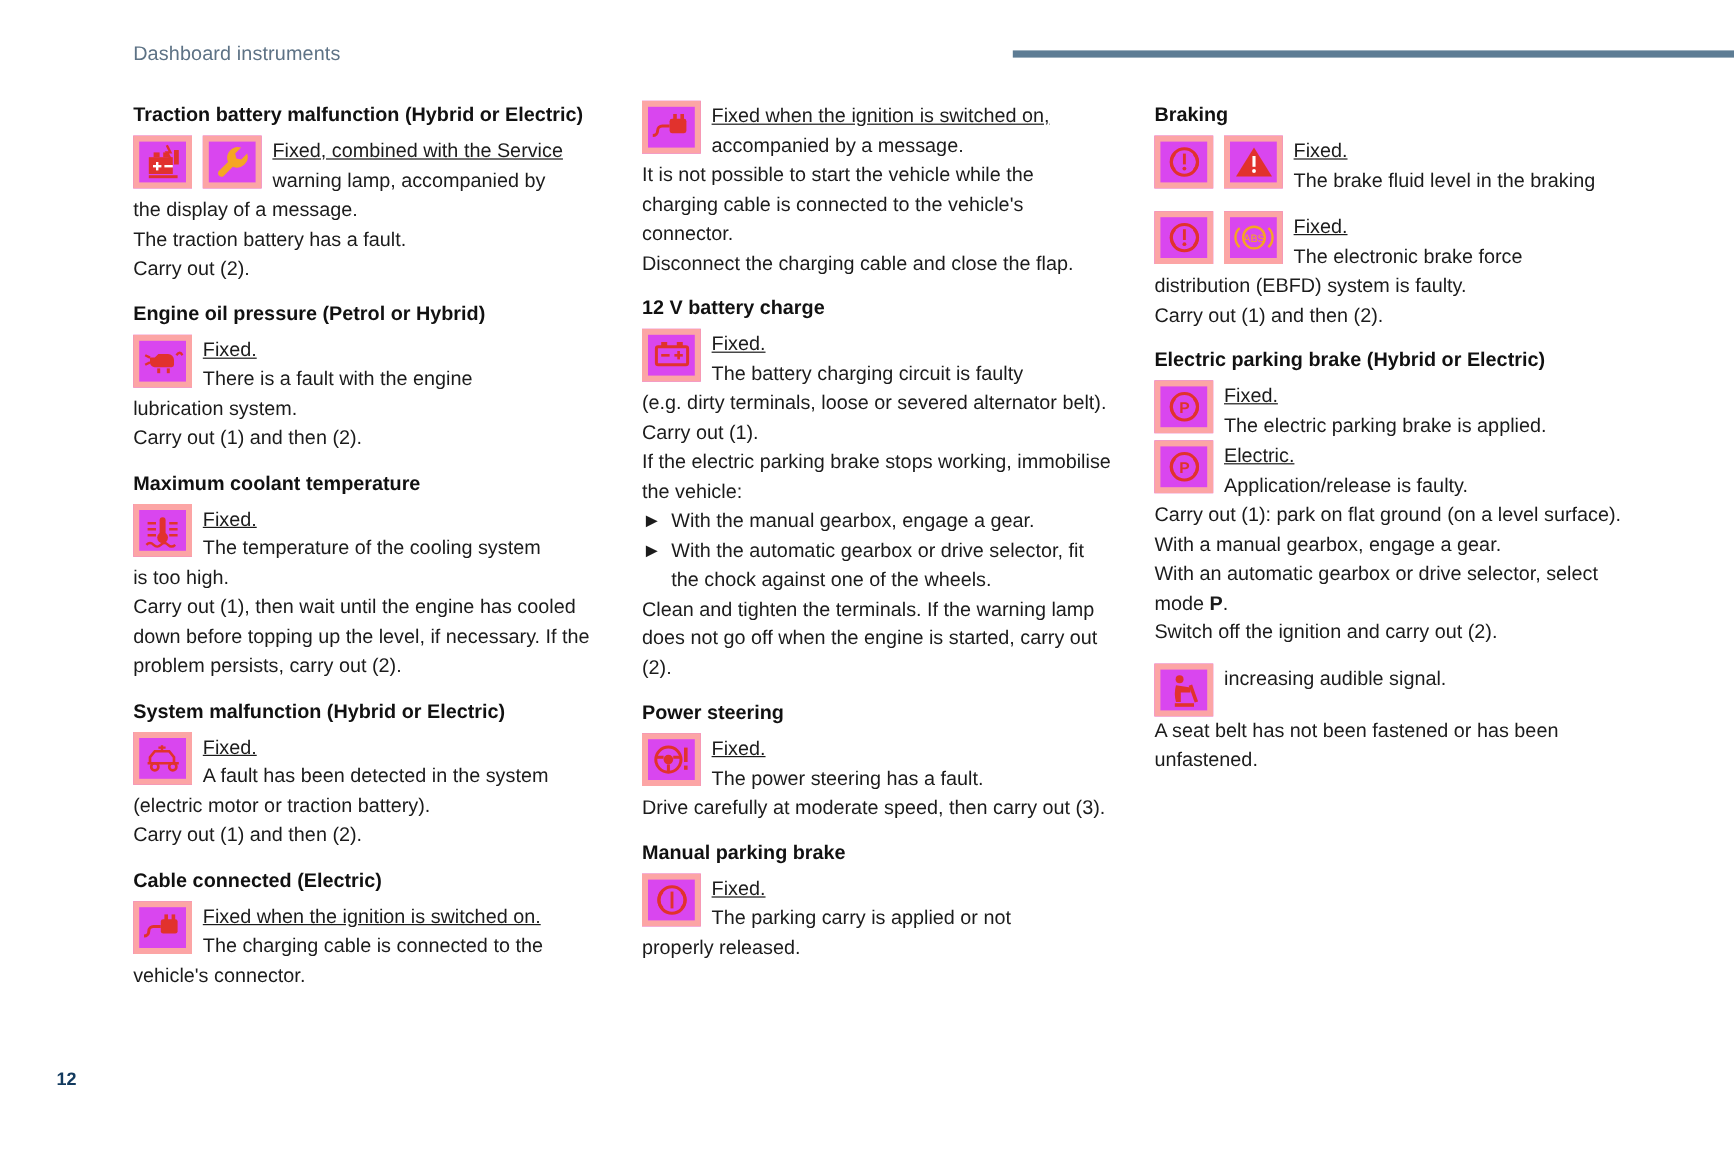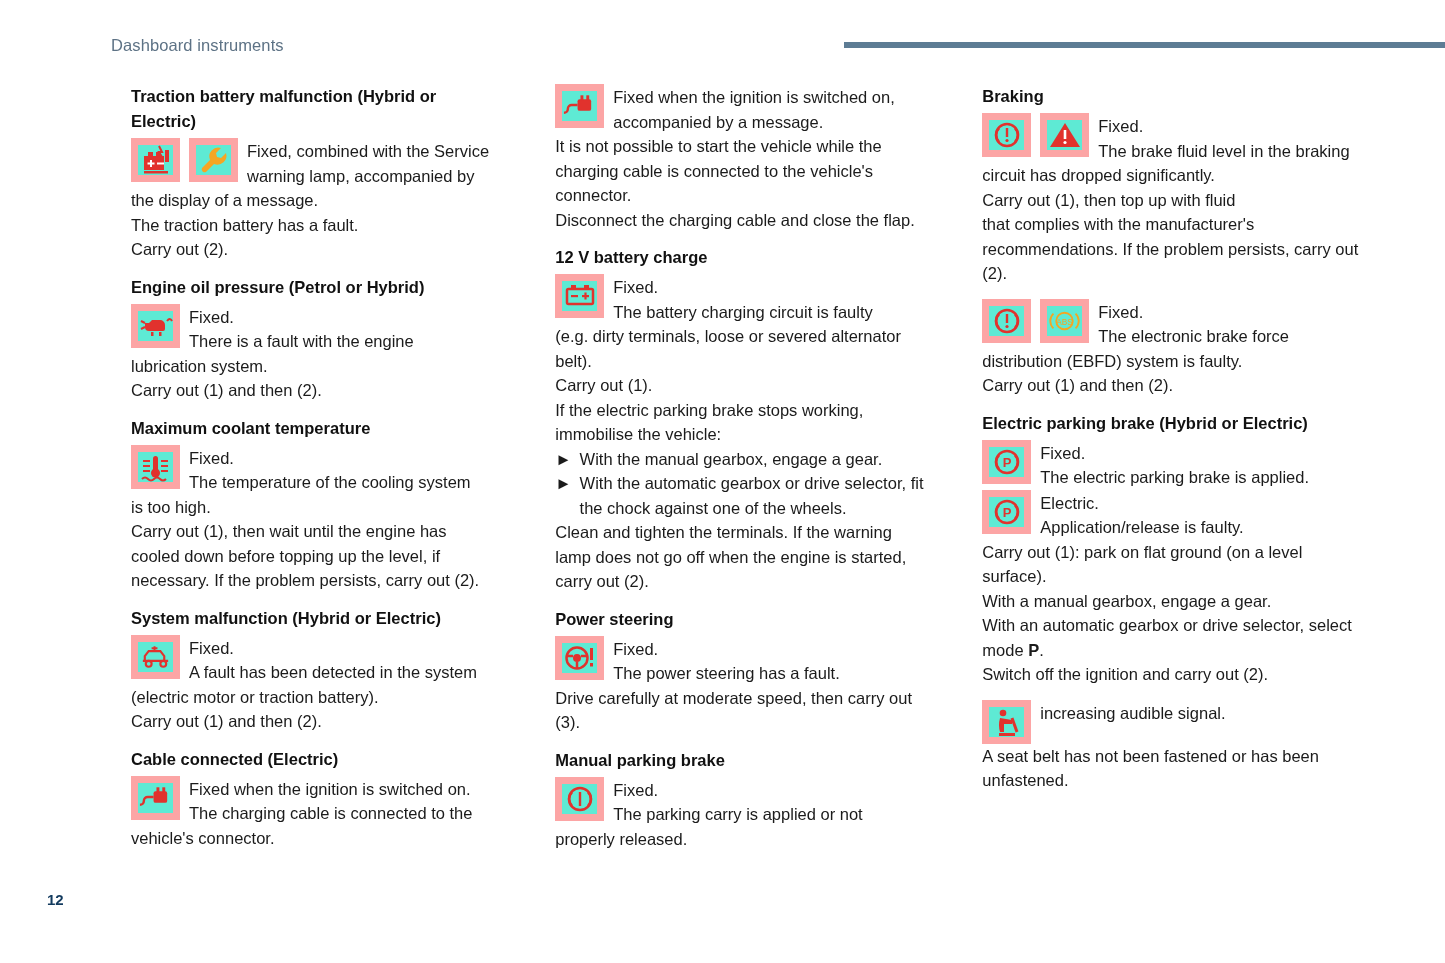--- a/index.html
+++ b/index.html
@@ -42,21 +42,21 @@
   }
   
   .columns {
     position: absolute;
     top: 84px;
     left: 111px;
     width: 1285px;
     display: flex;
     gap: 0;
   }
-  .col { width: 424px; padding-right: 36px; margin-left: 20px; }
+  .col { width: 424px; padding-right: 36px; }
   .col:nth-child(2) { width: 427px; }
   .col:nth-child(3) { width: 434px; }
 
   h2.sec-title {
     font-size: 16.5px;
     font-weight: bold;
     margin: 0 0 4px 0;
     line-height: 25px;
     color: #111;
   }
@@ -70,30 +70,30 @@
   .icon-line {
     display: flex;
     align-items: flex-start;
     gap: 0px;
   }
   .icon-line .texts {
     font-size: 16.5px;
     line-height: 24.5px;
     padding-top: 1px;
   }
-  .icon-line .texts .t1 { display: block; }
+  .icon-line .texts .t1 { display: block; text-decoration: underline; }
   .icon-line .texts .t2 { display: block; }
 
   
   .ic {
     width: 49px;
     height: 44px;
     flex: 0 0 49px;
-    border: 7px solid #fca5a5;
-    background: #5eead4;
+    border: 5px solid #fca5a5;
+    background: #d946ef;
     margin-right: 9px;
     position: relative;
     display: inline-flex;
     align-items: center;
     justify-content: center;
   }
   .ic svg { display: block; }
   .arrow-item { display: flex; gap: 8px; font-size: 16.5px; line-height: 24.5px; }
   .arrow-item .ar { color: #1b1b1b; }
 
@@ -348,24 +348,20 @@
               <path d="M17 3 L32 27 H2 Z" fill="#e1322d"></path>
               <rect x="15.7" y="10" width="2.6" height="9" fill="#fff"></rect>
               <circle cx="17" cy="22.5" r="1.6" fill="#fff"></circle>
             </svg>
           </span>
           <span class="texts">
             <span class="t1">Fixed.</span>
             <span class="t2">The brake fluid level in the braking</span>
           </span>
         </div>
-        <p class="body" style="white-space:pre-line">circuit has dropped significantly.
-Carry out (1), then top up with fluid
-that complies with the manufacturer's
-recommendations. If the problem persists, carry out (2).</p>
       </div>
 
       <div class="block">
         <div class="icon-line">
           <span class="ic">
             <svg width="34" height="32" viewBox="0 0 34 32">
               <circle cx="17" cy="16" r="11" fill="none" stroke="#e1322d" stroke-width="2.5"></circle>
               <rect x="15.8" y="9" width="2.4" height="9" fill="#e1322d"></rect>
               <circle cx="17" cy="21.5" r="1.6" fill="#e1322d"></circle>
               <path d="M9 9 a10 10 0 0 0 0 14" stroke="#e1322d" stroke-width="2.5" fill="none"></path>

